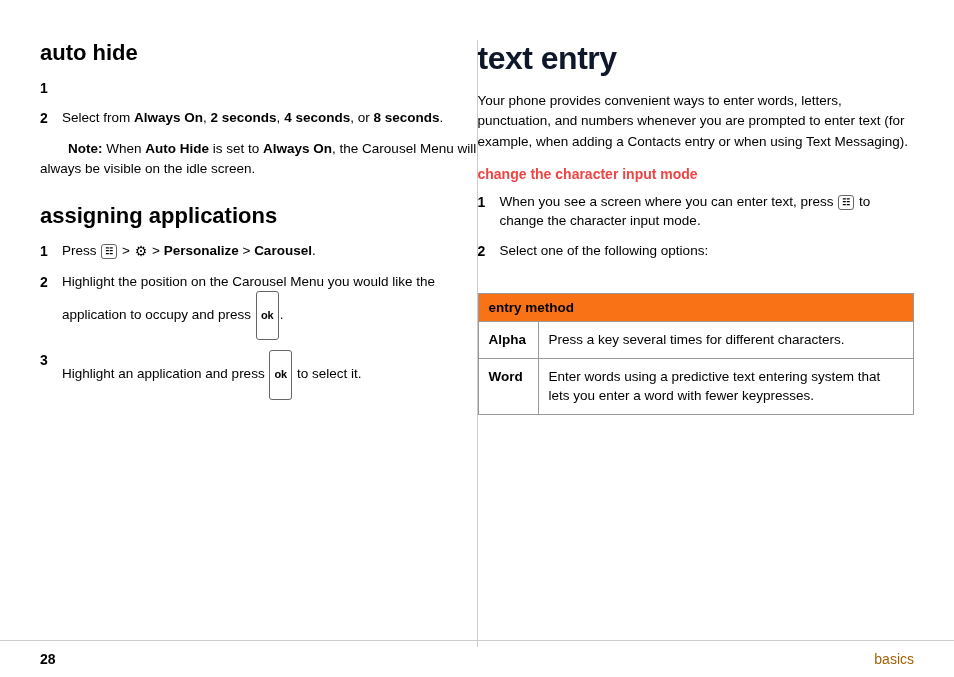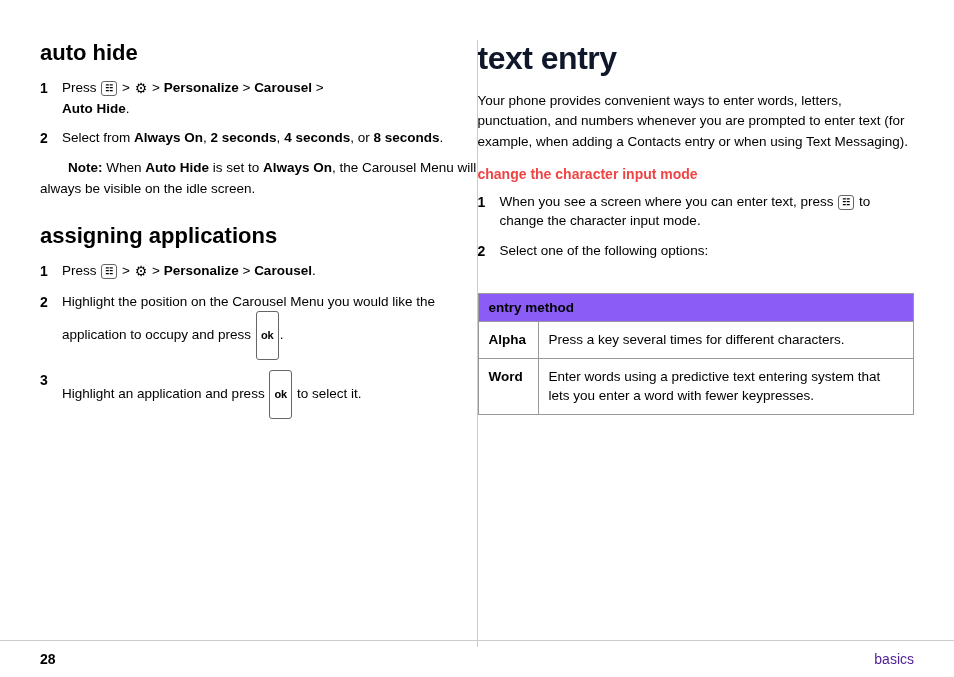--- a/index.html
+++ b/index.html
@@ -138,21 +138,21 @@
     }
 
     
     .entry-table {
       width: 100%;
       border-collapse: collapse;
       margin-top: 10px;
     }
 
     .entry-table thead tr th {
-      background: #8b5cf6;
+      background: #f97316;
       padding: 6px 10px;
       text-align: left;
       font-size: 13.5px;
       font-weight: bold;
       border: 1px solid #999;
     }
 
     .entry-table tbody tr td {
       padding: 8px 10px;
       font-size: 13.5px;
@@ -180,42 +180,35 @@
       justify-content: space-between;
     }
 
     .footer-page {
       font-weight: bold;
       font-size: 14px;
     }
 
     .footer-section {
       font-size: 14px;
-      color: #4c1d95;
+      color: #a16207;
     }
   </style>
 </head>
 <body>
 
 <div class="page-container">
 
   <div class="left-column">
 
     <div>
       <div class="section-title-small">auto hide</div>
       <ul class="numbered-list">
         <li>
           <span class="list-number">1</span>
-          <span class="list-content">
-            Press <span class="icon-menu">☷</span>
-            &gt; <span class="icon-settings">⚙</span>
-            &gt; <span class="bold">Personalize</span>
-            &gt; <span class="bold">Carousel</span>
-            &gt;<br><span class="bold">Auto Hide</span>.
-          </span>
         </li>
         <li>
           <span class="list-number">2</span>
           <span class="list-content">
             Select from <span class="bold">Always On</span>,
             <span class="bold">2 seconds</span>,
             <span class="bold">4 seconds</span>, or
             <span class="bold">8 seconds</span>.
           </span>
         </li>

